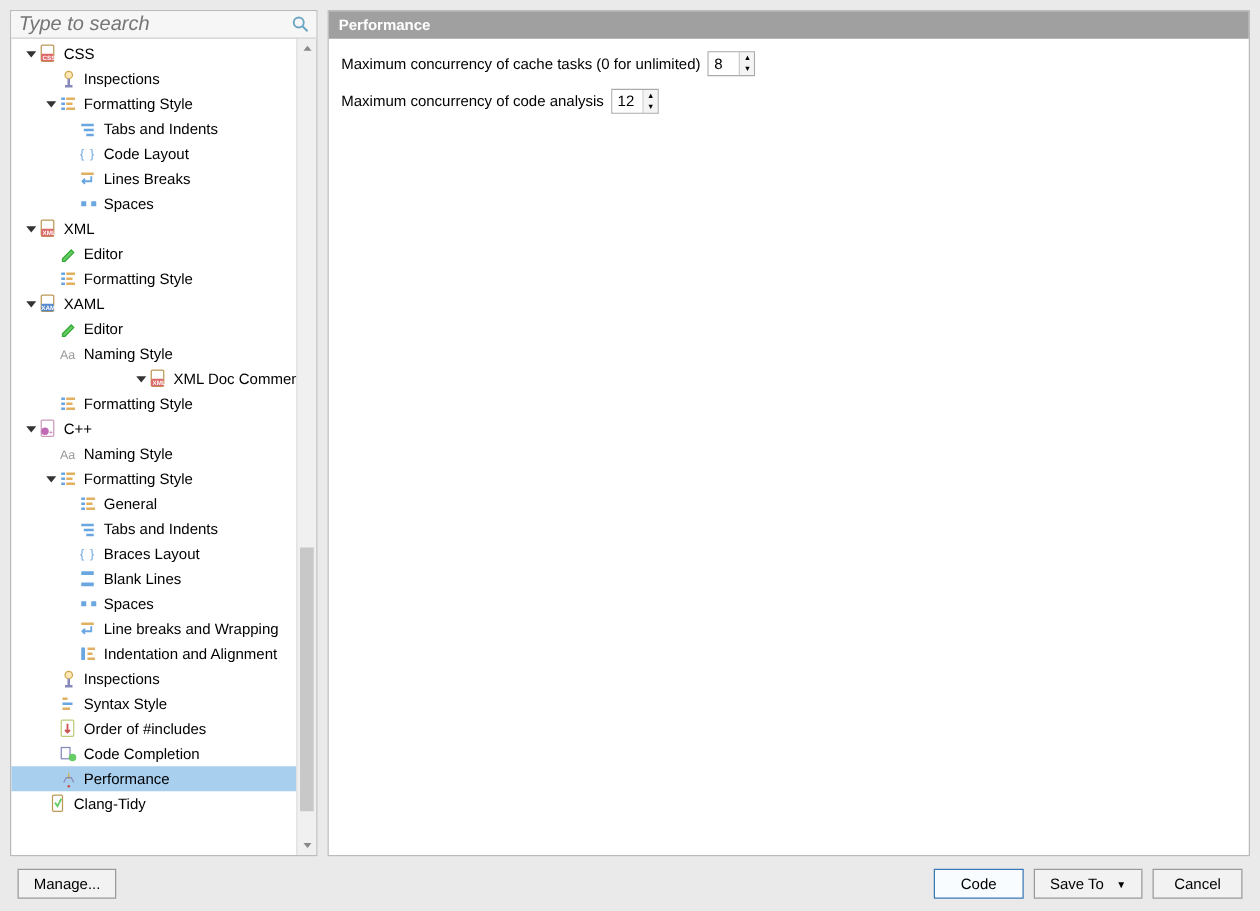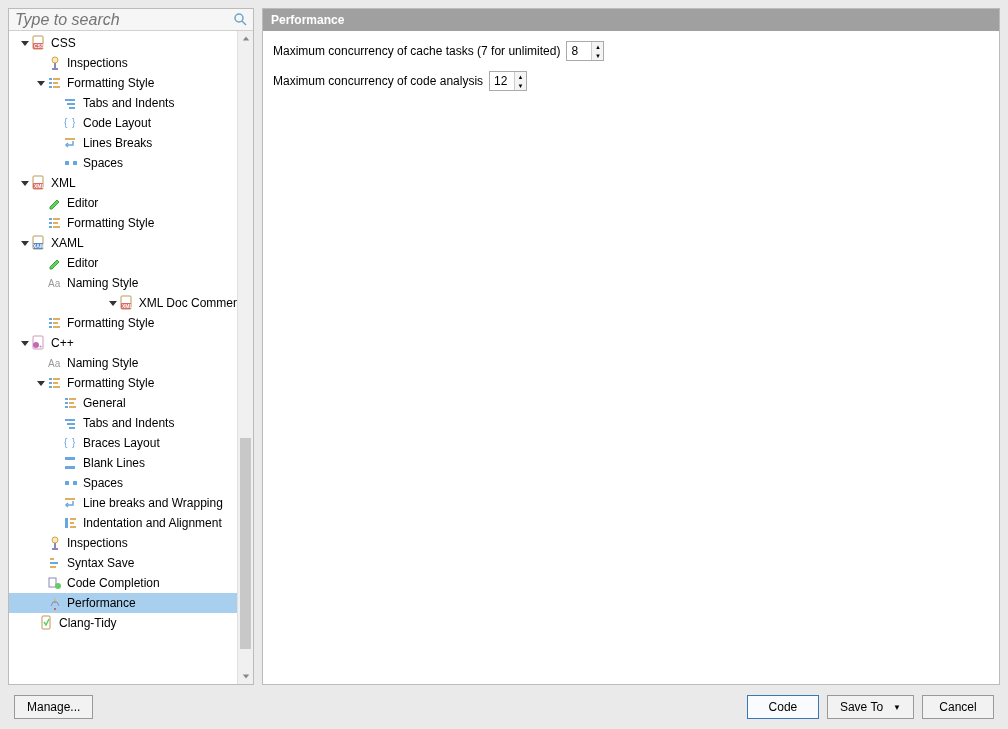--- a/index.html
+++ b/index.html
@@ -580,21 +580,30 @@
               </span>
               <span class="label">Inspections</span>
             </li>
             <li style="padding-left: 26px;">
               <span class="arrow"></span>
               <span class="icon">
                 <svg viewBox="0 0 16 16">
                   <use href="#i-syntax"></use>
                 </svg>
               </span>
-              <span class="label">Syntax Save</span>
+              <span class="label">Syntax Style</span>
+            </li>
+            <li style="padding-left: 26px;">
+              <span class="arrow"></span>
+              <span class="icon">
+                <svg viewBox="0 0 16 16">
+                  <use href="#i-order"></use>
+                </svg>
+              </span>
+              <span class="label">Order of #includes</span>
             </li>
             <li style="padding-left: 26px;">
               <span class="arrow"></span>
               <span class="icon">
                 <svg viewBox="0 0 16 16">
                   <use href="#i-complete"></use>
                 </svg>
               </span>
               <span class="label">Code Completion</span>
             </li>
@@ -632,21 +641,21 @@
               </svg>
             </div>
         </div>
       </div>
     </div>
 
     <div class="content">
       <div class="content-header">Performance</div>
       <div class="content-body">
         <div class="field-row">
-          <span>Maximum concurrency of cache tasks (7 for unlimited)</span>
+          <span>Maximum concurrency of cache tasks (0 for unlimited)</span>
           <span class="spinner">
             <input type="text" value="8" style="">
             <span class="spin-btns">
               <button>▲</button>
               <button>▼</button>
             </span>
           </span>
         </div>
         <div class="field-row">
           <span>Maximum concurrency of code analysis</span>

